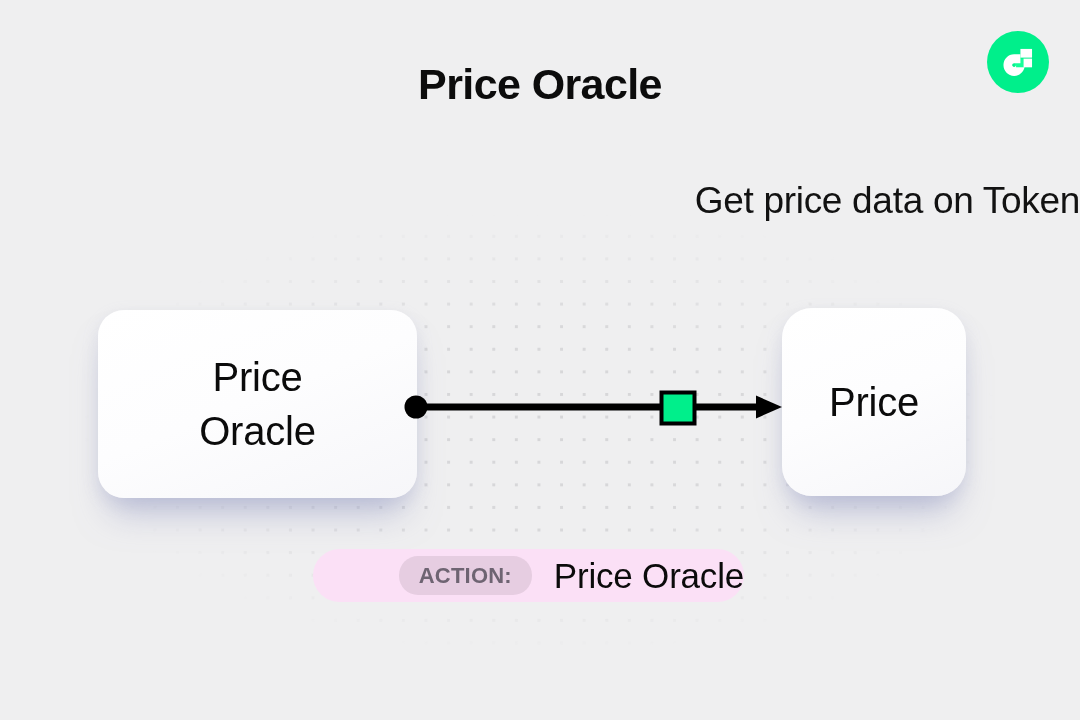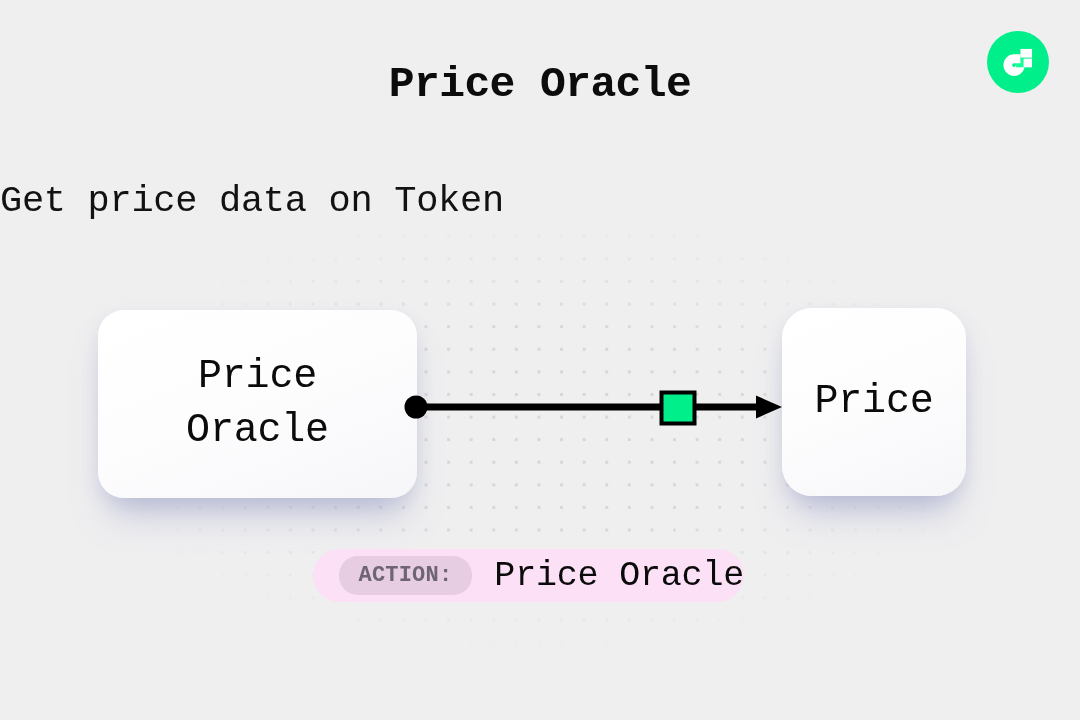--- a/index.html
+++ b/index.html
@@ -9,21 +9,20 @@
     width:1080px; height:720px;
     background:#efeff0;
     font-family:"Liberation Sans", sans-serif;
     overflow:hidden;
   }
 
   #stage {
     position:relative;
     width:1080px; height:720px;
     background:#efeff0;
-    font-family:Liberation Mono, monospace;
   }
 
   
   #dot-field {
     position:absolute;
     left:0; top:215px;
     width:1080px; height:460px;
     background-image:radial-gradient(#d6d6d8 1.6px, transparent 1.7px);
     background-size:22.6px 22.6px;
     background-position:8px 10px;
@@ -50,21 +49,21 @@
     text-align:center;
     font-size:43px;
     font-weight:700;
     letter-spacing:-0.6px;
     color:#0c0c0c;
   }
 
   #page-subtitle {
     position:absolute;
     left:0; top:180px; width:1080px;
-    text-align:left;
+    text-align:right;
     font-size:37px;
     font-weight:300;
     letter-spacing:-0.3px;
     color:#121212;
   }
 
   
   .node-card {
     position:absolute;
     background:linear-gradient(158deg,#ffffff 0%,#fdfdfe 48%,#f6f6f9 100%);

